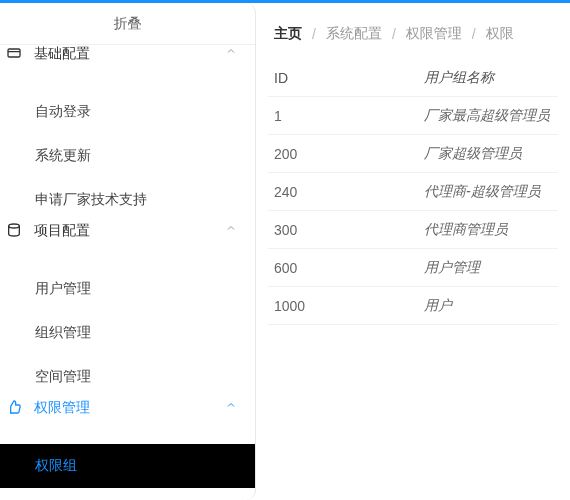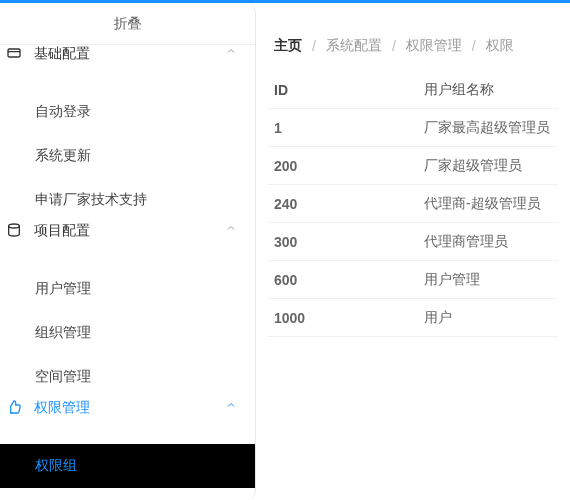--- a/index.html
+++ b/index.html
@@ -59,21 +59,21 @@
   height: 44px;
   display: flex;
   align-items: center;
   padding-left: 35px;
   color: #444;
   cursor: pointer;
 }
 .menu-item.active { background: #000000; color: #1890ff; }
 .main {
   flex: 1;
-  padding: 28px 12px;
+  padding: 16px 12px;
   overflow: hidden;
 }
 .breadcrumb {
   display: flex;
   align-items: center;
   gap: 10px;
   padding: 6px 6px 16px;
   color: #999;
   font-size: 14px;
 }
@@ -84,22 +84,22 @@
 }
 .thead, .trow {
   display: flex;
   align-items: center;
   height: 38px;
   border-bottom: 1px solid #f0f0f0;
   padding: 0 6px;
 }
 .thead { color: #555; font-weight: 500; }
 .trow { color: #666; }
-.col-id { width: 150px; font-weight: bold; }
-.col-name { flex: 1; }
+.col-id { width: 150px; }
+.col-name { flex: 1; font-style: italic; }
 svg { display: block; }
 </style>
 </head>
 <body>
 
 <div class="app">
   <aside class="sidebar">
     <div class="collapse-row">
       <span>折叠</span>
     </div>

